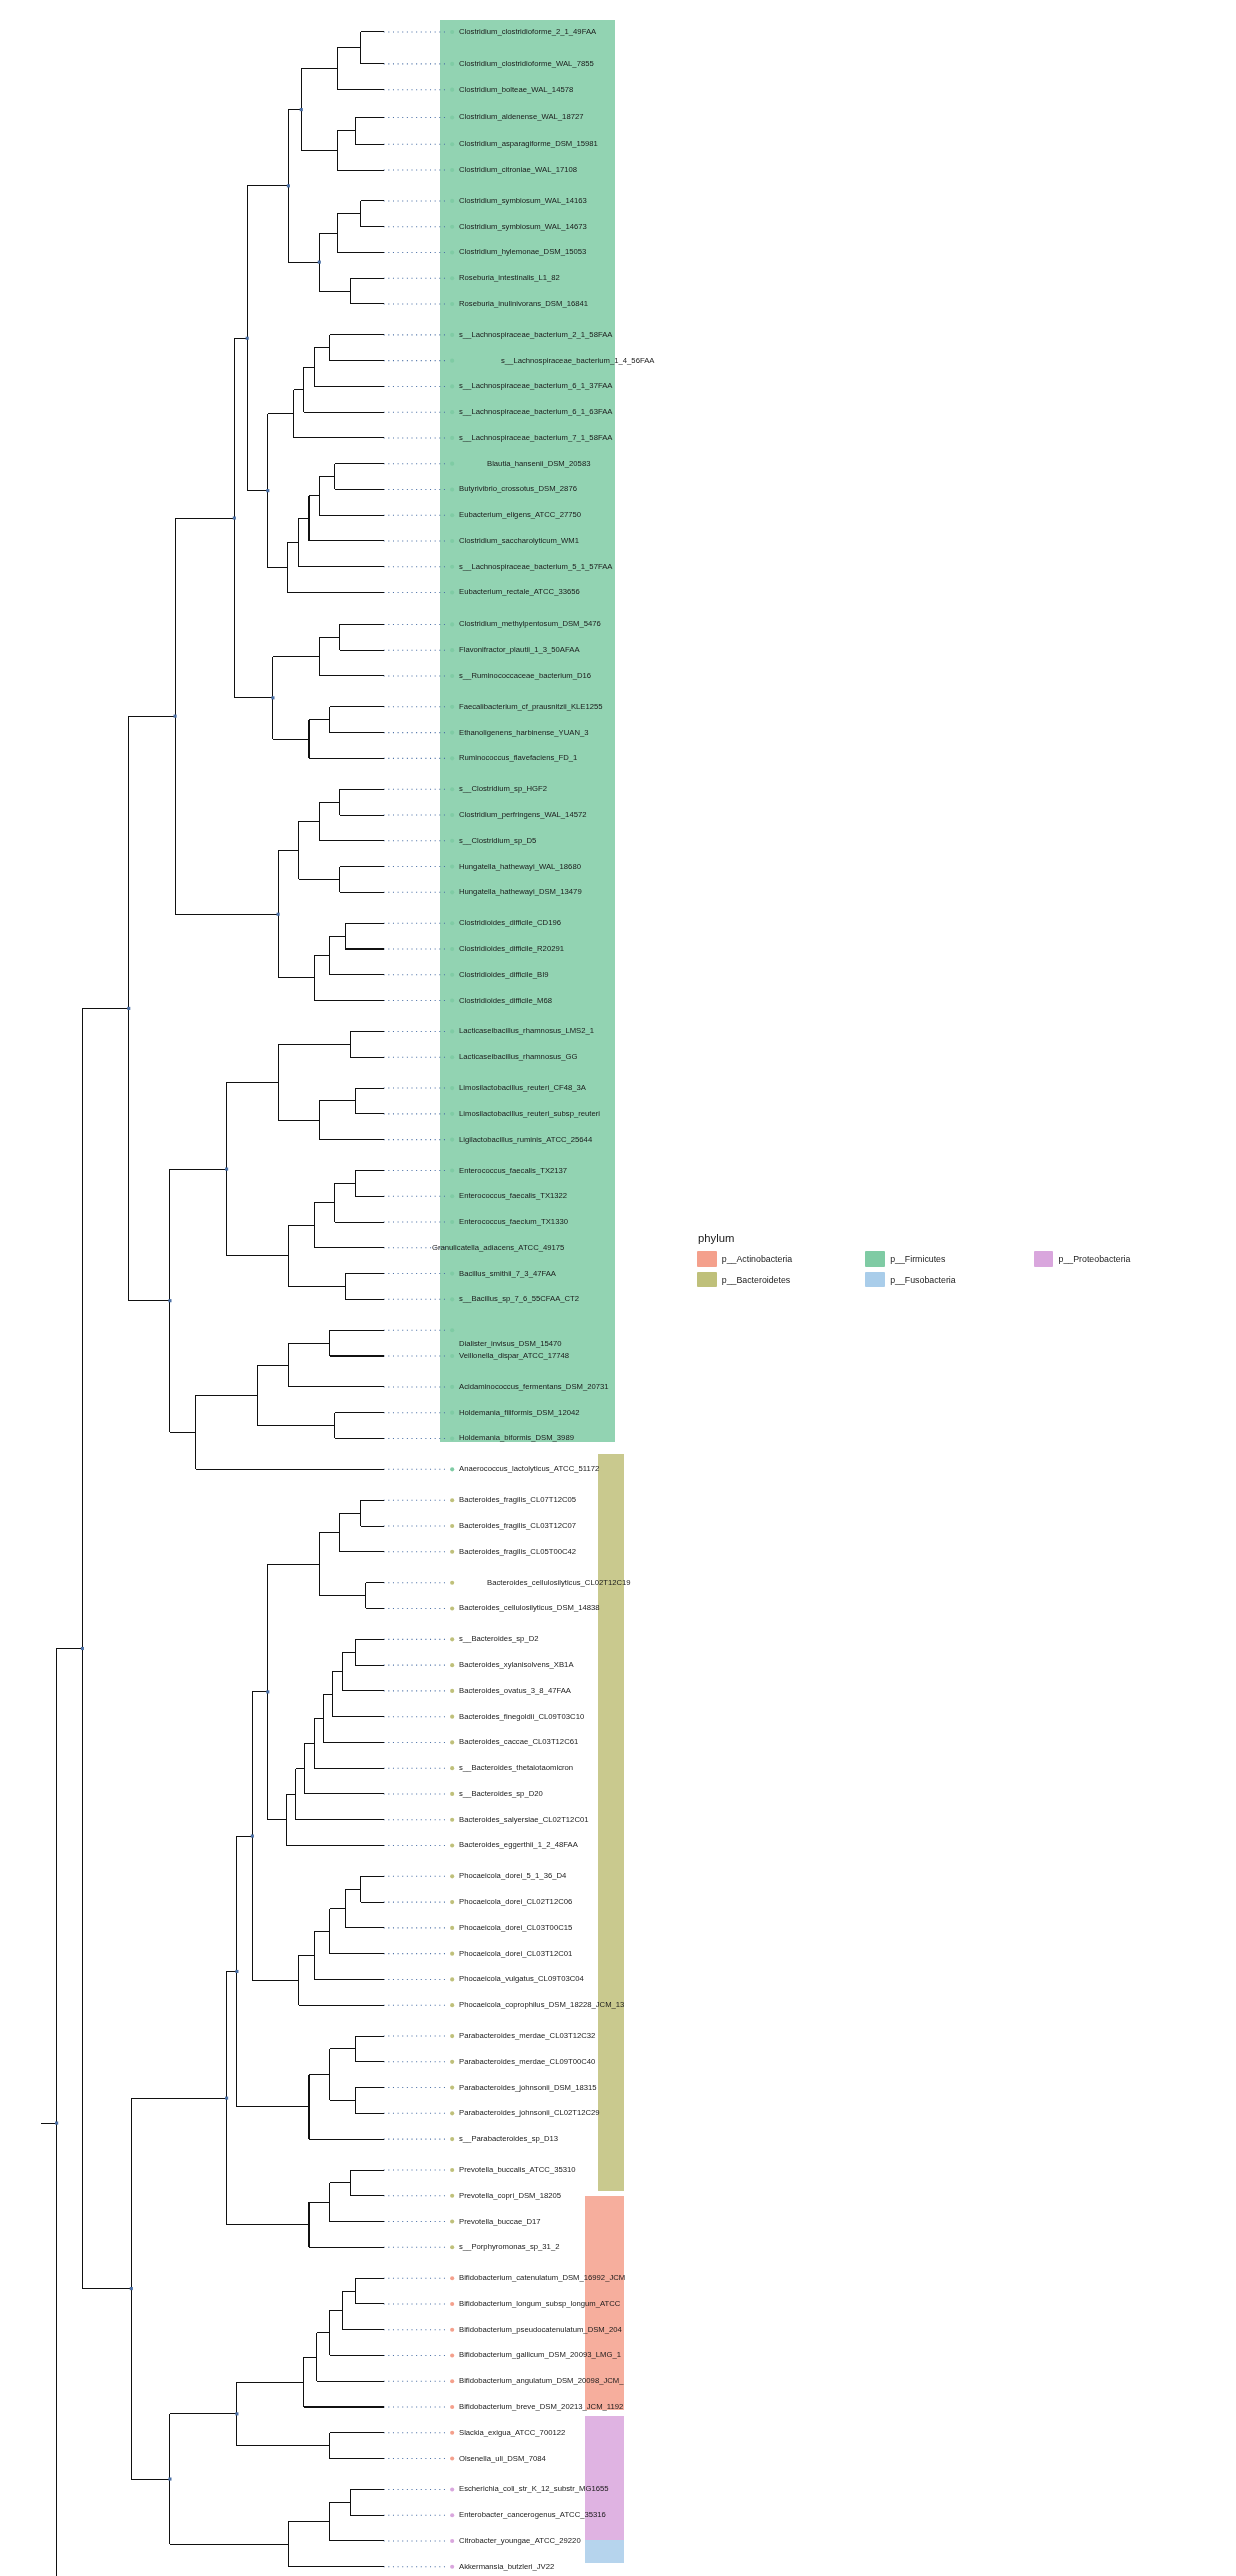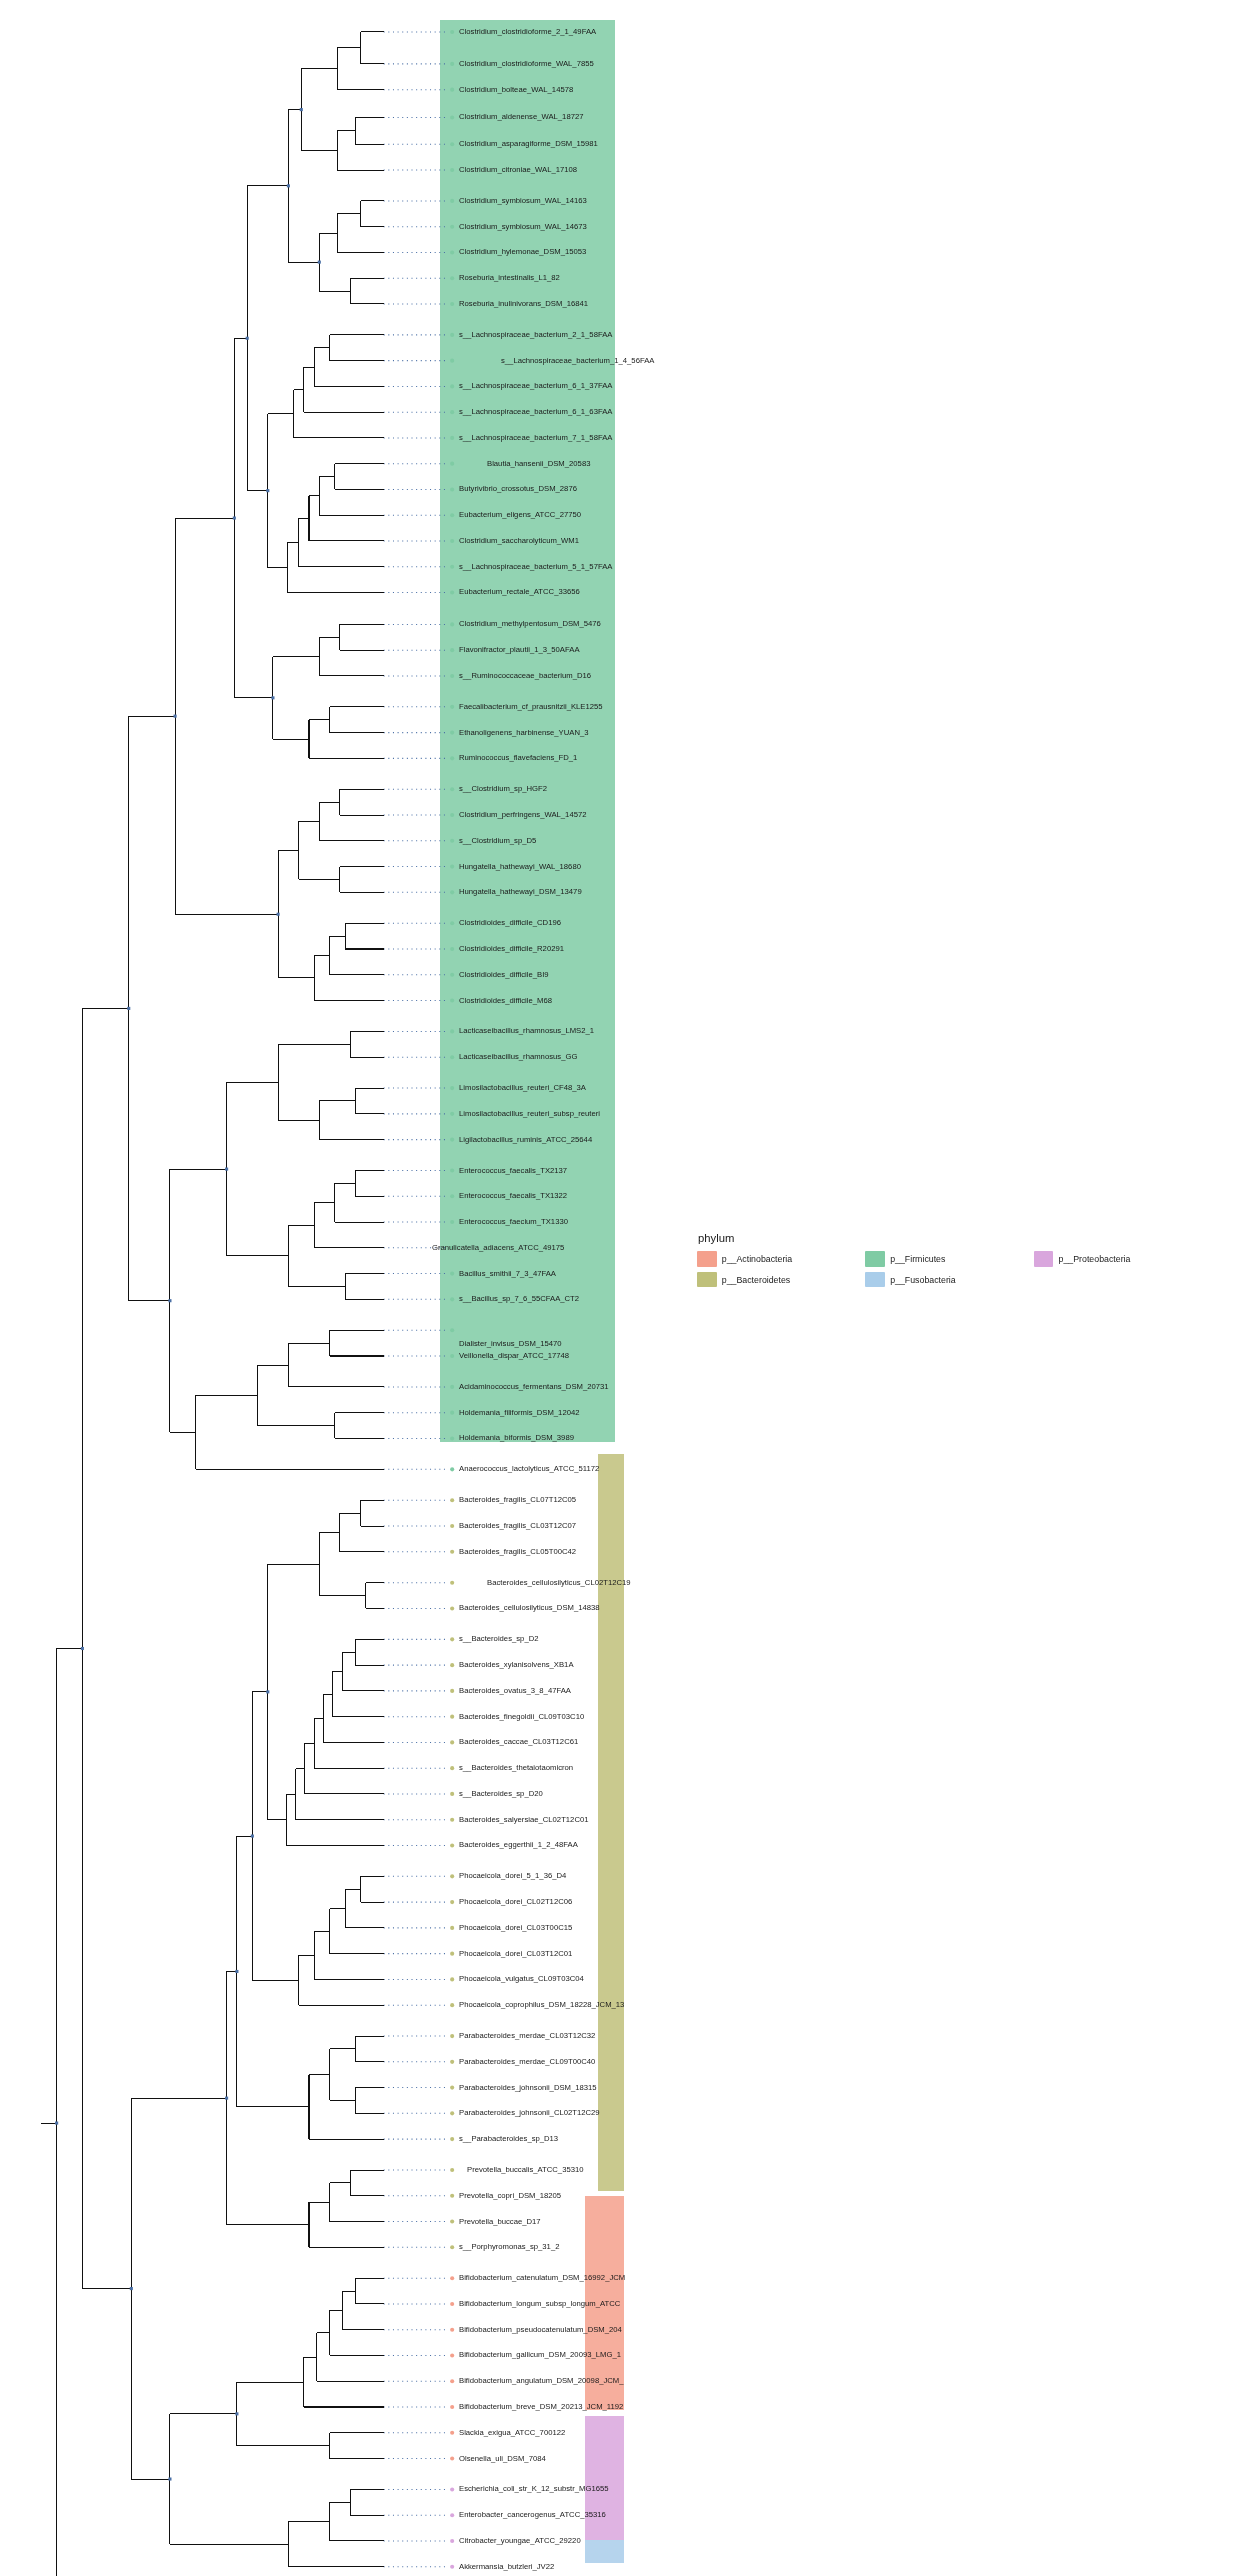--- a/index.html
+++ b/index.html
@@ -641,21 +641,21 @@
       <div class="tip-label" style="left: 459px; top: 1902px;">Phocaeicola_dorei_CL02T12C06</div>
       <div class="tip-label" style="left: 459px; top: 1928px;">Phocaeicola_dorei_CL03T00C15</div>
       <div class="tip-label" style="left: 459px; top: 1954px;">Phocaeicola_dorei_CL03T12C01</div>
       <div class="tip-label" style="left: 459px; top: 1979px;">Phocaeicola_vulgatus_CL09T03C04</div>
       <div class="tip-label" style="left: 459px; top: 2005px;">Phocaeicola_coprophilus_DSM_18228_JCM_13</div>
       <div class="tip-label" style="left: 459px; top: 2036px;">Parabacteroides_merdae_CL03T12C32</div>
       <div class="tip-label" style="left: 459px; top: 2062px;">Parabacteroides_merdae_CL09T00C40</div>
       <div class="tip-label" style="left: 459px; top: 2088px;">Parabacteroides_johnsonii_DSM_18315</div>
       <div class="tip-label" style="left: 459px; top: 2113px;">Parabacteroides_johnsonii_CL02T12C29</div>
       <div class="tip-label" style="left: 459px; top: 2139px;">s__Parabacteroides_sp_D13</div>
-      <div class="tip-label" style="left: 459px; top: 2170px; margin-left: 8px;">Prevotella_buccalis_ATCC_35310</div>
+      <div class="tip-label" style="left: 459px; top: 2170px;">Prevotella_buccalis_ATCC_35310</div>
       <div class="tip-label" style="left: 459px; top: 2196px;">Prevotella_copri_DSM_18205</div>
       <div class="tip-label" style="left: 459px; top: 2222px;">Prevotella_buccae_D17</div>
       <div class="tip-label" style="left: 459px; top: 2247px;">s__Porphyromonas_sp_31_2</div>
       <div class="tip-label" style="left: 459px; top: 2278px;">Bifidobacterium_catenulatum_DSM_16992_JCM</div>
       <div class="tip-label" style="left: 459px; top: 2304px;">Bifidobacterium_longum_subsp_longum_ATCC</div>
       <div class="tip-label" style="left: 459px; top: 2330px;">Bifidobacterium_pseudocatenulatum_DSM_204</div>
       <div class="tip-label" style="left: 459px; top: 2355px;">Bifidobacterium_gallicum_DSM_20093_LMG_1</div>
       <div class="tip-label" style="left: 459px; top: 2381px;">Bifidobacterium_angulatum_DSM_20098_JCM_</div>
       <div class="tip-label" style="left: 459px; top: 2407px;">Bifidobacterium_breve_DSM_20213_JCM_1192</div>
       <div class="tip-label" style="left: 459px; top: 2433px;">Slackia_exigua_ATCC_700122</div>

